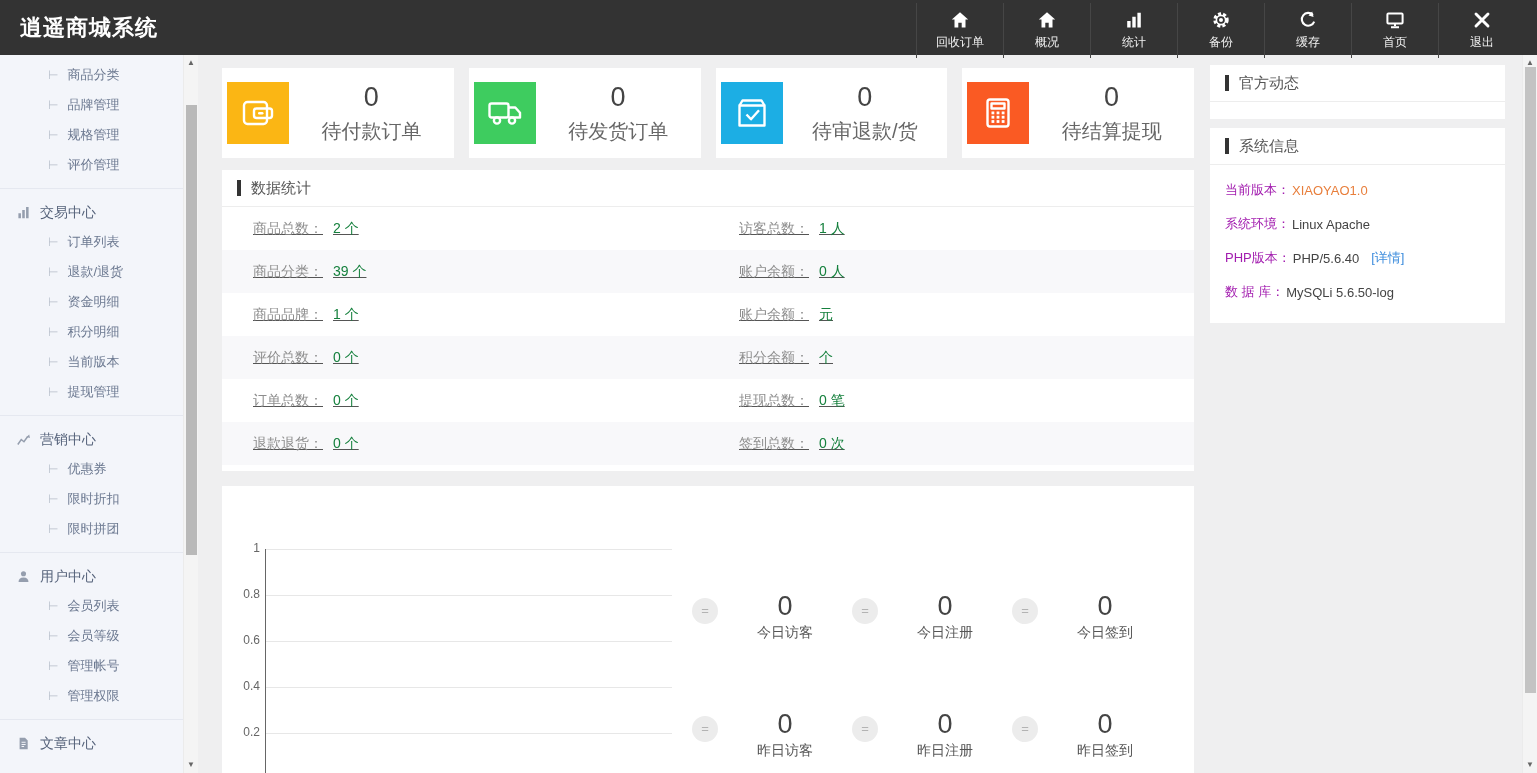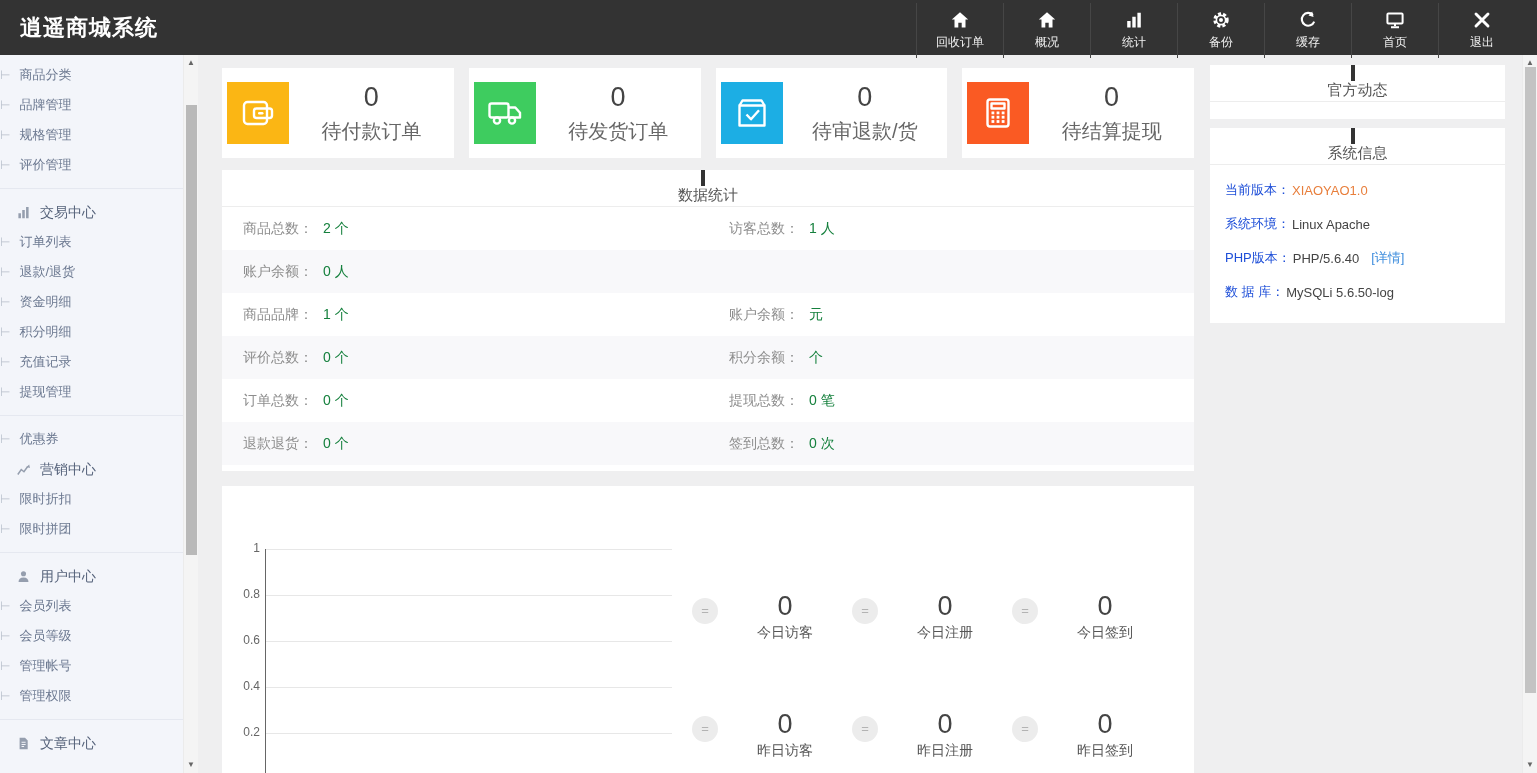--- a/index.html
+++ b/index.html
@@ -11,49 +11,49 @@
   .app-title { color:#ffffff; font-size:22px; font-weight:bold; padding-left:20px; letter-spacing:1px; }
   .topnav { margin-left:auto; margin-right:12px; display:flex; height:49px;text-align:right; }
   .nav-item { width:87px; height:55px; display:flex; flex-direction:column; align-items:center; justify-content:center; gap:4px; border-left:1px solid #464646; cursor:pointer; }
   .nav-item svg { width:20px; height:20px; color:#ffffff; }
   .nav-item span { color:#f2f2f2; font-size:12px; white-space:nowrap; }
 
   
   .sidebar { position:absolute; top:55px; left:0; width:198px; bottom:0; background:#f3f5fa; }
   .sb-list { padding-top:5px; }
   .sb-item { height:30px; line-height:30px; font-size:13px; color:#6b7890; cursor:pointer; white-space:nowrap; }
-  .sb-item.sub { }
+  .sb-item.sub { padding-left:48px; }
   .sb-item.sub .branch { color:#b9c0cc; margin-right:9px; font-size:12px; }
   .sb-item.section { padding-left:16px; font-size:14px; color:#55627a; display:flex; align-items:center; }
   .sb-item.section svg { width:15px; height:15px; color:#959eae; margin-right:9px; }
   .sb-divider { border-top:1px solid #e5e8f0; margin:8px 0; }
   .sb-scroll { position:absolute; top:0; right:0; width:15px; bottom:0; background:#f4f4f4; border-left:1px solid #ebebeb; }
   .sb-thumb { position:absolute; left:2px; width:11px; top:50px; height:450px; background:#b9b9b9; }
   .arrow { position:absolute; left:0; width:14px; height:14px; font-size:8px; color:#666; text-align:center; line-height:14px; cursor:pointer; }
   .arrow.up { top:1px; } .arrow.down { bottom:1px; }
 
   
   .main { position:absolute; left:222px; top:55px; width:972px; }
   .cards { display:flex; gap:15px; margin-top:13px; }
   .card { flex:1; height:90px; background:#ffffff; display:flex; align-items:center; cursor:pointer; }
   .card-icon { width:62px; height:62px; margin-left:5px; display:flex; align-items:center; justify-content:center; flex:none; }
   .card-icon svg { width:40px; height:40px; }
   .card-body { flex:1; text-align:center; }
   .card-value { font-size:27px; color:#444; }
   .card-label { font-size:20px; color:#666; margin-top:5px; }
 
   .panel { background:#ffffff; }
-  .panel-h { height:37px; display:flex; align-items:center; padding:0 15px; border-bottom:1px solid #ededed;flex-direction:column; }
+  .panel-h { height:37px; display:flex; align-items:center; padding:0 15px; border-bottom:1px solid #ededed; }
   .panel-bar { width:4px; height:16px; background:#333; margin-right:10px; }
   .panel-title { font-size:15px; color:#555; }
 
   .stats-panel { margin-top:12px; padding-bottom:6px; }
   .stat-row { display:flex; height:43px; align-items:center; font-size:14px; }
   .stat-row:nth-child(even) { background:#f8f8fa; }
-  .stat-cell { width:50%; padding-left:21px; display:flex; }
+  .stat-cell { width:50%; padding-left:31px; display:flex;text-decoration:underline; }
   .stat-label { color:#8d8d8d; }
   .stat-value { color:#15803d; margin-left:10px; }
 
   .traffic-panel { margin-top:15px; height:400px; position:relative; }
   .ytick { position:absolute; width:32px; text-align:right; font-size:12px; color:#666; left:6px; }
   .gridline { position:absolute; left:43px; width:407px; height:1px; background:#e7e7e7; }
   .vaxis { position:absolute; left:43px; top:63px; width:1px; height:233px; background:#666; }
   .tstats { position:absolute; left:470px; top:105px; width:490px; }
   .tstat-row { display:flex; margin-bottom:67px; }
   .tstat { width:160px; display:flex; }
@@ -61,21 +61,21 @@
   .tstat-txt { flex:1; text-align:center; }
   .tstat-num { font-size:27px; color:#444; line-height:30px; }
   .tstat-lbl { font-size:14px; color:#555; margin-top:3px; }
 
   
   .rightcol { position:absolute; left:1210px; top:55px; width:295px; }
   .news-panel { margin-top:10px; height:54px; }
   .sys-panel { margin-top:9px; padding:0 0 14px 0; }
   .sys-rows { padding-top:8px; }
   .sys-row { height:34px; display:flex; align-items:center; padding-left:15px; font-size:13px; }
-  .sys-label { color:#1d4ed8; white-space:pre; }
+  .sys-label { color:#a21caf; white-space:pre; }
   .sys-value { color:#444; margin-left:2px; }
   .detail-link { color:#3e8ddd; margin-left:12px; cursor:pointer; }
 
   
   .page-scroll { position:absolute; top:55px; right:0; width:15px; bottom:0; background:#f4f4f4; border-left:1px solid #ebebeb; }
   .page-thumb { position:absolute; left:2px; width:11px; top:12px; height:626px; background:#c3c3c3; }
 </style>
 </head>
 <body>
 
@@ -218,31 +218,31 @@
     <div class="sb-item section">
         <svg>
           <use href="#sym-bars"></use>
         </svg>
         <span>交易中心</span>
       </div>
     <div class="sb-item sub"><span class="branch">⊢</span><span>订单列表</span></div>
     <div class="sb-item sub"><span class="branch">⊢</span><span>退款/退货</span></div>
     <div class="sb-item sub"><span class="branch">⊢</span><span>资金明细</span></div>
     <div class="sb-item sub"><span class="branch">⊢</span><span>积分明细</span></div>
-    <div class="sb-item sub"><span class="branch">⊢</span><span>充值记录</span></div>
+    <div class="sb-item sub"><span class="branch">⊢</span><span>当前版本</span></div>
     <div class="sb-item sub"><span class="branch">⊢</span><span>提现管理</span></div>
     <div class="sb-divider"></div>
 
-    <div class="sb-item sub"><span class="branch">⊢</span><span>优惠券</span></div>
     <div class="sb-item section">
         <svg>
           <use href="#sym-trend"></use>
         </svg>
         <span>营销中心</span>
       </div>
+    <div class="sb-item sub"><span class="branch">⊢</span><span>优惠券</span></div>
     <div class="sb-item sub"><span class="branch">⊢</span><span>限时折扣</span></div>
     <div class="sb-item sub"><span class="branch">⊢</span><span>限时拼团</span></div>
     <div class="sb-divider"></div>
 
     <div class="sb-item section">
         <svg>
           <use href="#sym-user"></use>
         </svg>
         <span>用户中心</span>
       </div>
@@ -325,20 +325,24 @@
         <div class="stat-cell">
             <span class="stat-label">商品总数：</span>
             <span class="stat-value">2 个</span>
           </div>
         <div class="stat-cell">
             <span class="stat-label">访客总数：</span>
             <span class="stat-value">1 人</span>
           </div>
       </div>
       <div class="stat-row">
+        <div class="stat-cell">
+            <span class="stat-label">商品分类：</span>
+            <span class="stat-value">39 个</span>
+          </div>
         <div class="stat-cell">
             <span class="stat-label">账户余额：</span>
             <span class="stat-value">0 人</span>
           </div>
       </div>
       <div class="stat-row">
         <div class="stat-cell">
             <span class="stat-label">商品品牌：</span>
             <span class="stat-value">1 个</span>
           </div>

